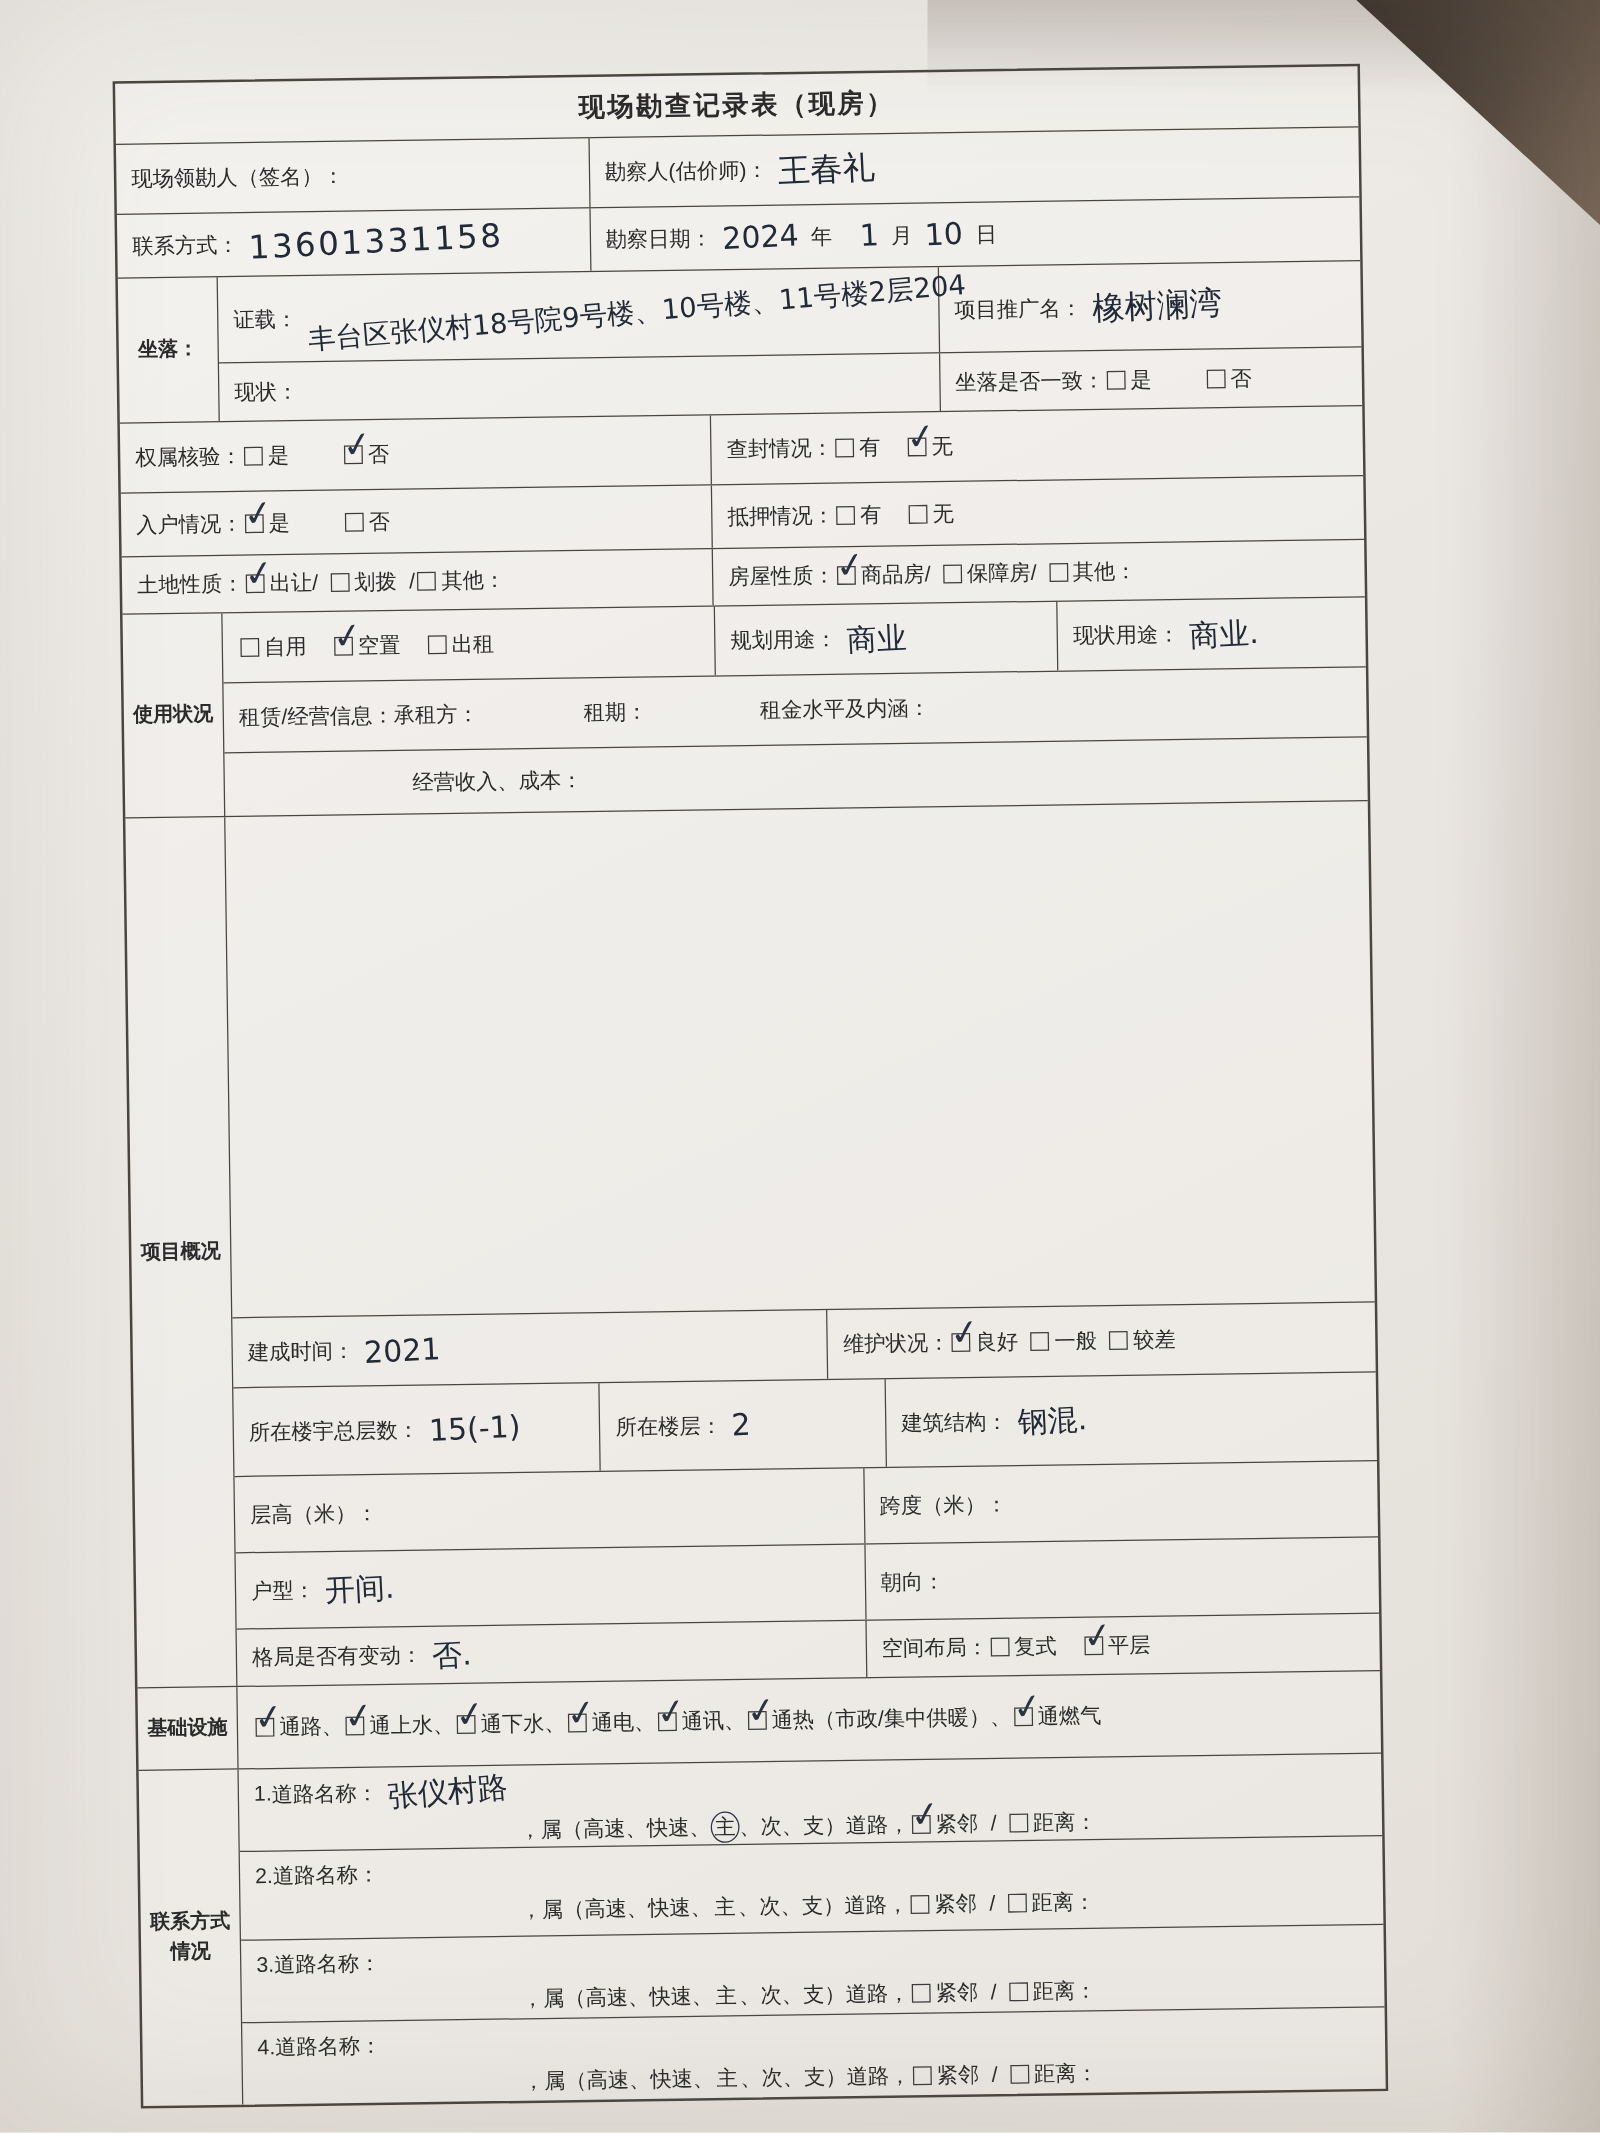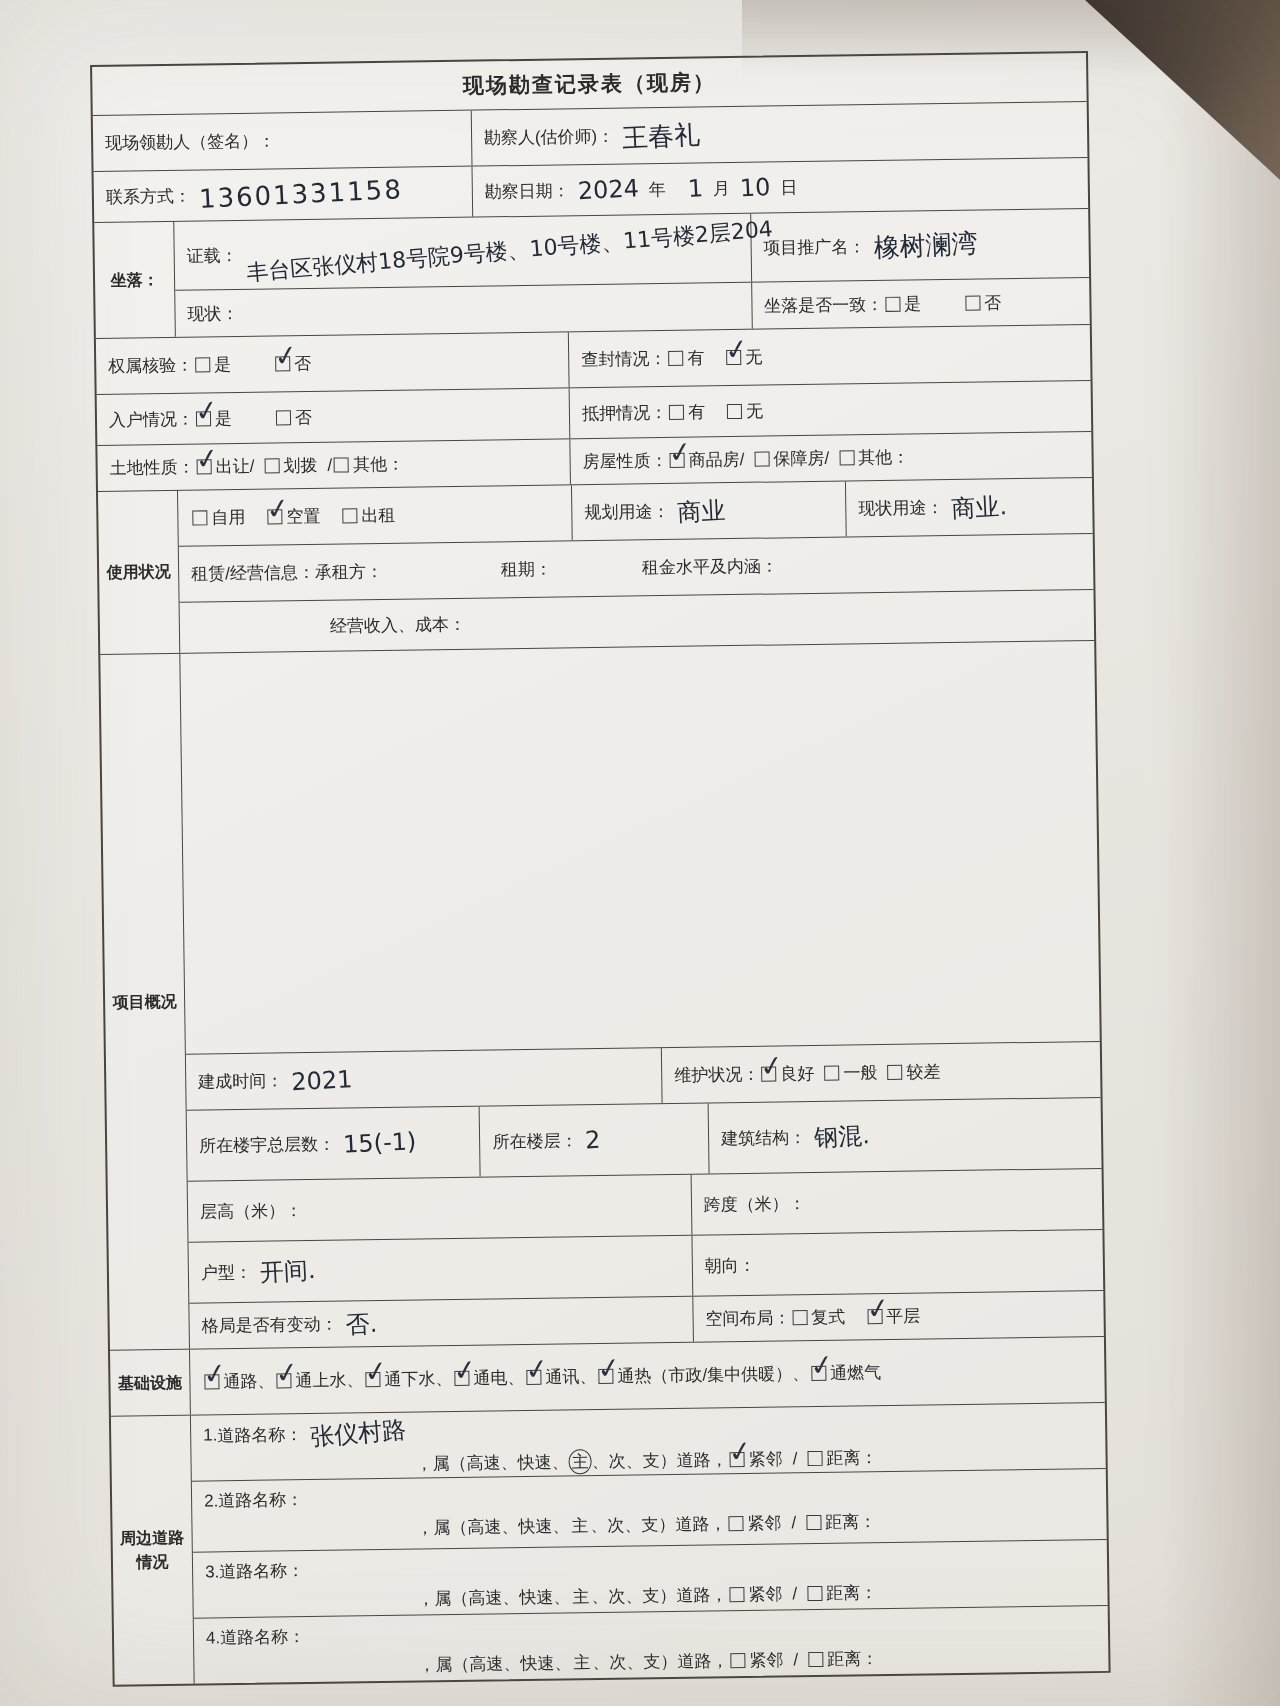--- a/index.html
+++ b/index.html
@@ -221,21 +221,21 @@
           <span class="hw">商业</span>
         </div>
         <div class="cell grow">
           <span class="label">现状用途：</span>
           <span class="hw">商业.</span>
         </div>
       </div>
       <div class="row" style="height:55px;">
         <div class="cell grow">
           <span class="label">租赁/经营信息：承租方：</span>
-          <span class="label" style="margin-left:118px;">租期：</span>
+          <span class="label" style="margin-left:84px;">租期：</span>
           <span class="label" style="margin-left:90px;">租金水平及内涵：</span>
         </div>
       </div>
       <div class="row" style="height:50px;">
         <div class="cell grow" style="padding-left:150px;">
           <span class="label">经营收入、成本：</span>
         </div>
       </div>
     </div>
   </div>
@@ -328,21 +328,21 @@
           <span class="cb checked"></span>
           <span>通燃气</span>
         </div>
       </div>
     </div>
   </div>
 
   <div class="group">
     <div class="group-label">
       <span>
-        <span>周边道路</span><br>
+        <span>联系方式</span><br>
         <span>情况</span>
       </span>
     </div>
     <div class="group-body">
 
       <div class="row" style="height:65px;">
         <div class="road-cell grow">
           <div class="road-l1">
             <span class="label">1.</span>
             <span class="label">道路名称：</span>

